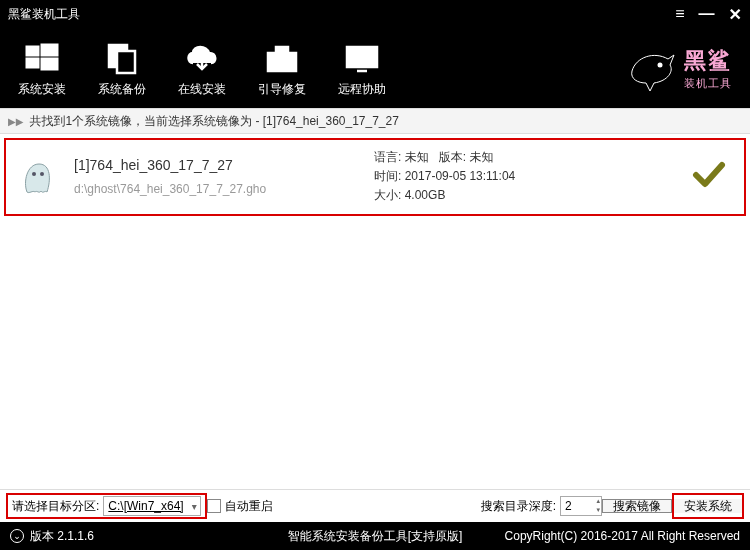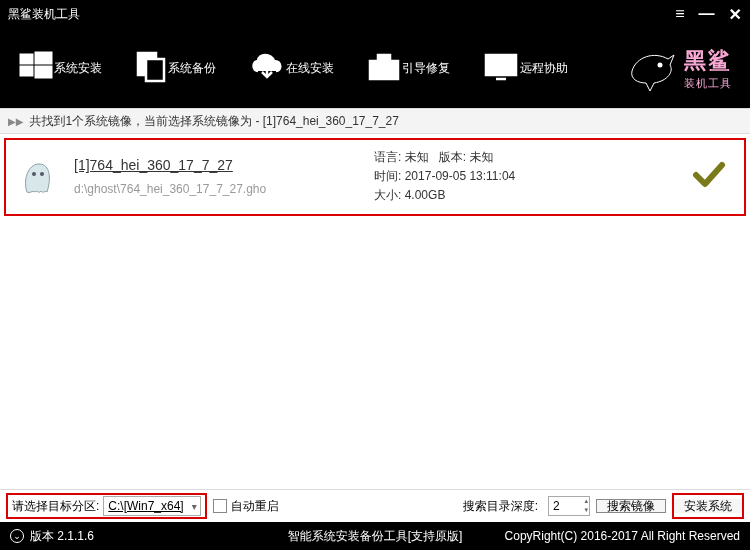--- a/index.html
+++ b/index.html
@@ -1,40 +1,40 @@
 <!DOCTYPE html>
 <html><head>
   <meta charset="utf-8">
   <style>
     * { margin: 0; padding: 0; box-sizing: border-box; font-family: "Microsoft YaHei", sans-serif; }
     body { width: 750px; height: 550px; background: #fff; overflow: hidden; position: relative; }
     .titlebar { height: 28px; background: #000; color: #fff; display: flex; align-items: center; padding: 8px 8px; font-size: 12px; }
     .titlebar-spacer { flex: 1; }
     .win-ctrl { color: #fff; font-size: 16px; margin-left: 14px; cursor: pointer; font-weight: bold; }
     .header { height: 80px; background: #000; display: flex; align-items: center; padding: 0 18px; }
-    .nav-item { display: flex; flex-direction: row; align-items: center; color: #fff; font-size: 12px; margin-right: 32px; cursor: pointer; }
+    .nav-item { display: flex; flex-direction: column; align-items: center; color: #fff; font-size: 12px; margin-right: 32px; cursor: pointer; }
     .nav-icon { height: 38px; display: flex; align-items: center; justify-content: center; margin-bottom: 4px; }
     .nav-icon svg { fill: #fff; stroke: #fff; }
     .header-spacer { flex: 1; }
     .logo-area { display: flex; align-items: center; color: #f9a8d4; }
     .logo-text { text-align: center; margin-left: 6px; }
     .logo-text .big { font-size: 22px; font-weight: bold; letter-spacing: 2px; }
     .logo-text .small { font-size: 11px; letter-spacing: 1px; }
     .pathbar { height: 26px; background: #f4f4f4; border-top: 1px solid #ddd; border-bottom: 1px solid #ddd; display: flex; align-items: center; padding: 0 8px; font-size: 12px; color: #333; }
     .pathbar .chev { color: #888; margin-right: 6px; font-size: 10px; }
     .content { height: 355px; padding: 4px; }
     .image-row { border: 2px solid #d80000; display: flex; align-items: center; padding: 8px 10px; cursor: pointer; }
     .ghost-icon { width: 44px; height: 44px; margin-right: 14px; display: flex; align-items: center; justify-content: center; }
     .image-info { flex: 0 0 300px; }
-    .image-title { font-size: 14px; color: #333; text-decoration: underline; }
+    .image-title { font-size: 14px; color: #333; }
     .image-path { font-size: 12px; color: #999; margin-top: 9px; }
     .image-meta { font-size: 12px; color: #333; line-height: 1.6; }
     .meta-spacer { flex: 1; }
     .check-icon { margin-right: 8px; }
-    .toolbar { height: 33px; border-top: 1px solid #ddd; display: flex; align-items: center; padding: 0 6px; font-size: 12px; gap: 6px; }
+    .toolbar { height: 33px; border-top: 1px solid #ddd; display: flex; align-items: center; padding: 0 6px; font-size: 12px; }
     .red-box { border: 2px solid #d80000; display: flex; align-items: center; height: 26px; padding: 0 4px; }
     .lbl { margin-right: 4px; }
     .combo { border: 1px solid #aaa; height: 20px; padding: 0 16px 0 4px; min-width: 80px; display: inline-flex; align-items: center; font-size: 12px; position: relative; background: #fff; cursor: pointer; text-decoration: underline; }
     .combo::after { content: "▾"; position: absolute; right: 3px; color: #666; font-size: 10px; }
     .spin { border: 1px solid #aaa; height: 20px; width: 42px; padding: 0 12px 0 4px; display: inline-flex; align-items: center; font-size: 12px; position: relative; background: #fff; }
     .spin::after { content: "▴\A▾"; white-space: pre; position: absolute; right: 1px; top: -1px; font-size: 7px; line-height: 9px; color: #666; }
     .btn { border: 1px solid #888; height: 14px; padding: 0 10px; background: #f6f6f6; cursor: pointer; display: inline-flex; align-items: center; font-size: 12px; }
     .checkbox { width: 14px; height: 14px; border: 1px solid #888; margin-right: 4px; display: inline-block; vertical-align: middle; }
     .auto-restart { display: flex; align-items: center; }
     .tb-spacer { flex: 1; }

